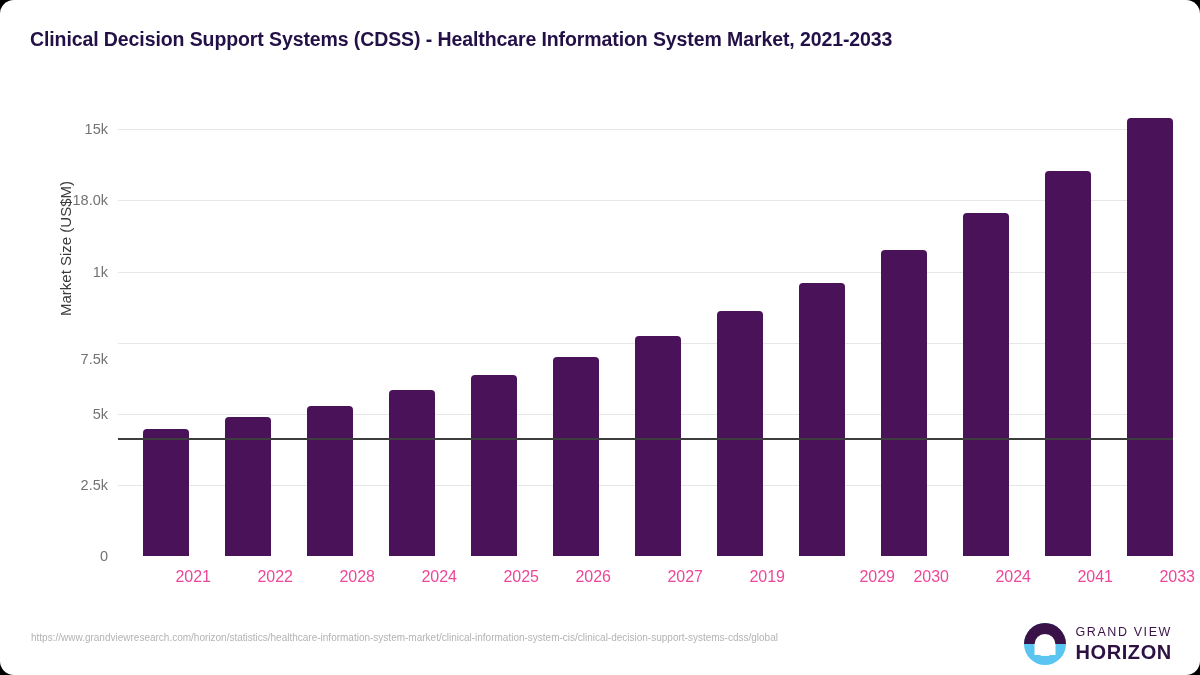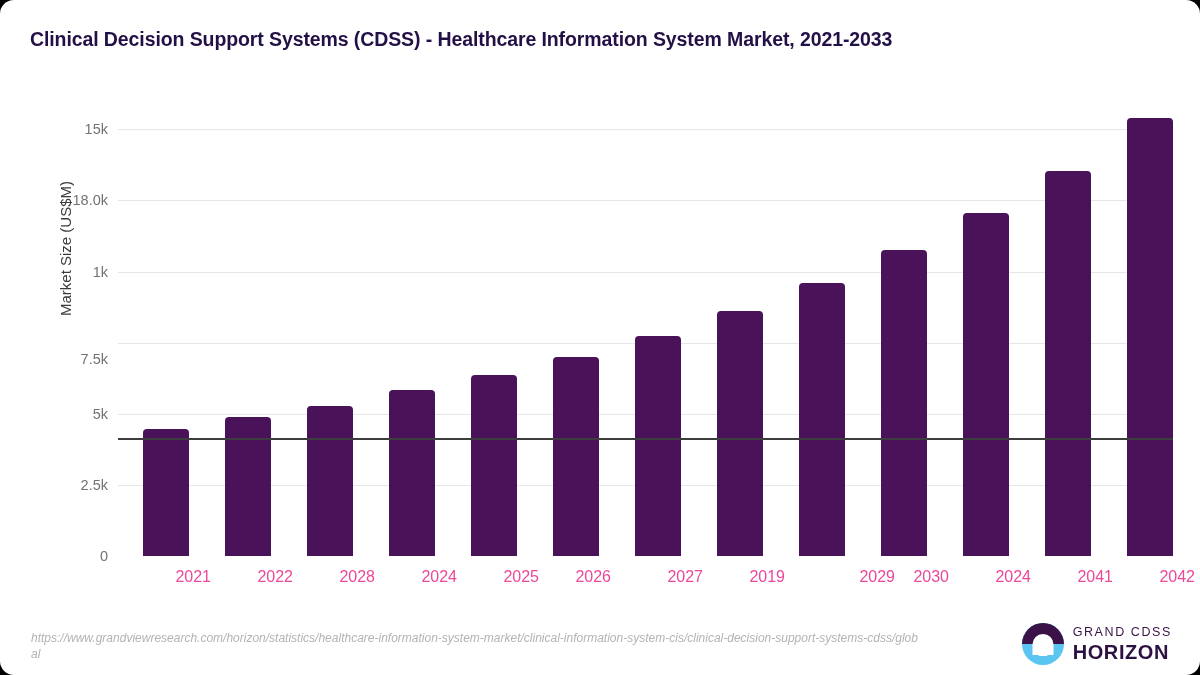--- a/index.html
+++ b/index.html
@@ -114,25 +114,24 @@
     color: #ec4899;
     top: 6px;
   }
 
   
   #source-url {
     position: absolute;
     left: 31px;
     top: 630px;
     width: 890px;
-    font-size: 12px;
+    font-size: 10px;
     line-height: 16px;
     color: #b3b3b3;
     word-break: break-all;
-    font-style: italic;
   }
 
   #logo {
     position: absolute;
     right: 28px;
     top: 622px;
     height: 44px;
     display: flex;
     align-items: center;
     gap: 9px;
@@ -236,31 +235,31 @@
       <div class="xtick" style="left: 167px;">2028</div>
       <div class="xtick" style="left: 249px;">2024</div>
       <div class="xtick" style="left: 331px;">2025</div>
       <div class="xtick" style="left: 403px;">2026</div>
       <div class="xtick" style="left: 495px;">2027</div>
       <div class="xtick" style="left: 577px;">2019</div>
       <div class="xtick" style="left: 687px;">2029</div>
       <div class="xtick" style="left: 741px;">2030</div>
       <div class="xtick" style="left: 823px;">2024</div>
       <div class="xtick" style="left: 905px;">2041</div>
-      <div class="xtick" style="left: 987px;">2042</div>
+      <div class="xtick" style="left: 987px;">2033</div>
     </div>
 
   <div id="source-url">https://www.grandviewresearch.com/horizon/statistics/healthcare-information-system-market/clinical-information-system-cis/clinical-decision-support-systems-cdss/global</div>
 
   <div id="logo">
     <div id="logo-mark">
       <div class="top-half"></div>
       <div class="dome"></div>
       <div class="bar1"></div>
       <div class="bar2"></div>
     </div>
     <div id="logo-text">
-      <div id="logo-line1">GRAND CDSS</div>
+      <div id="logo-line1">GRAND VIEW</div>
       <div id="logo-line2">HORIZON</div>
     </div>
   </div>
 
 </div>
 
 </body></html>

